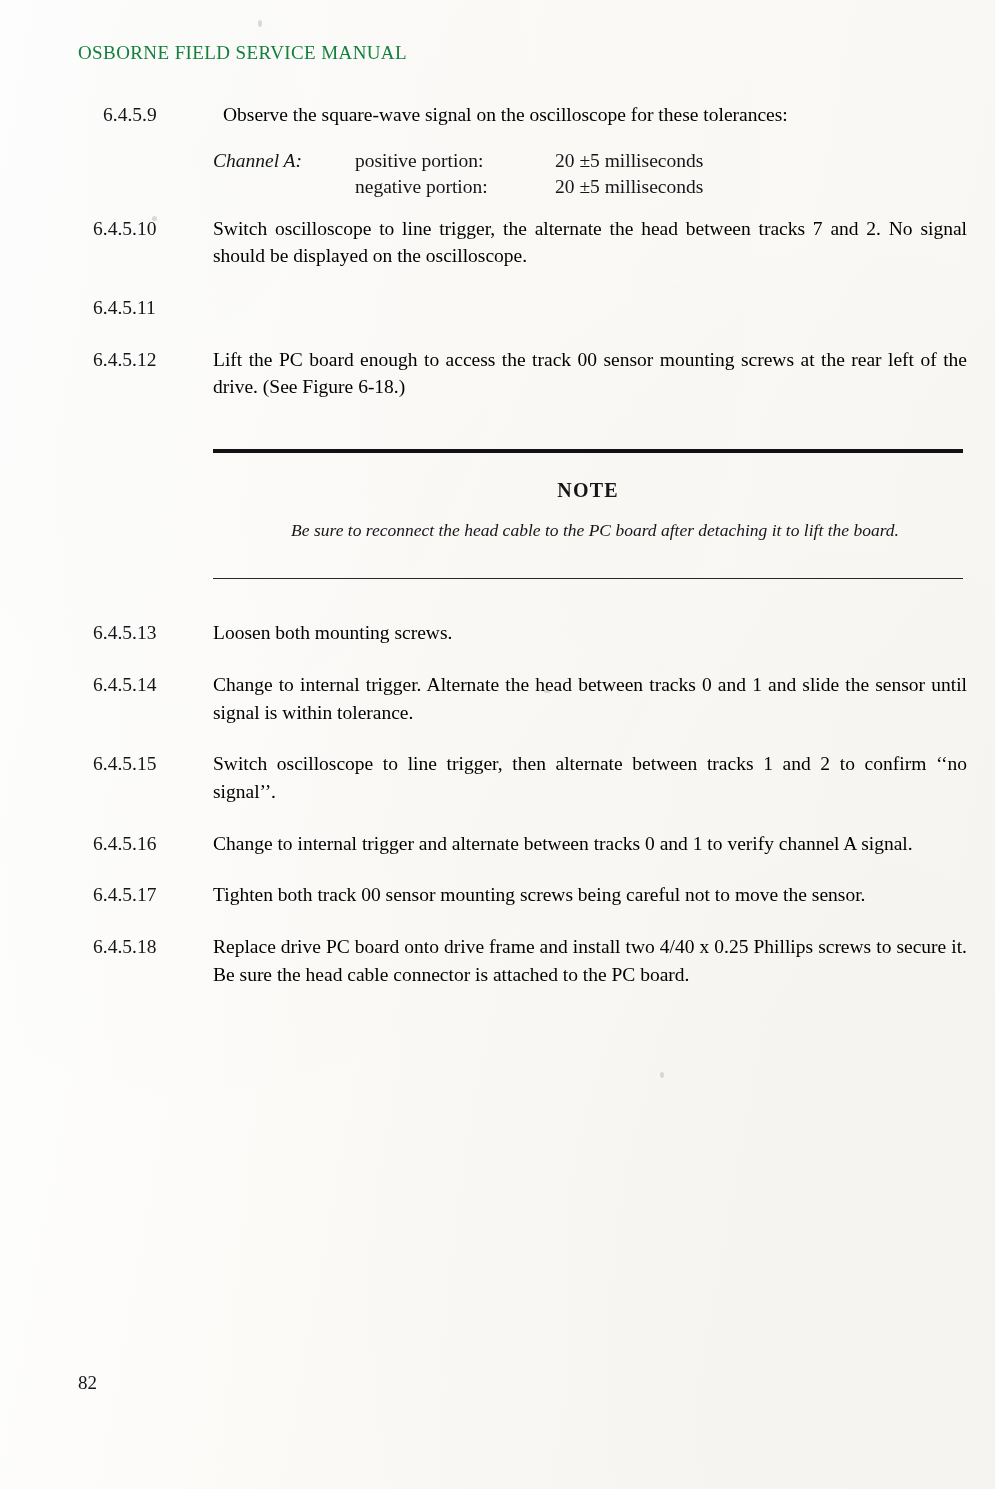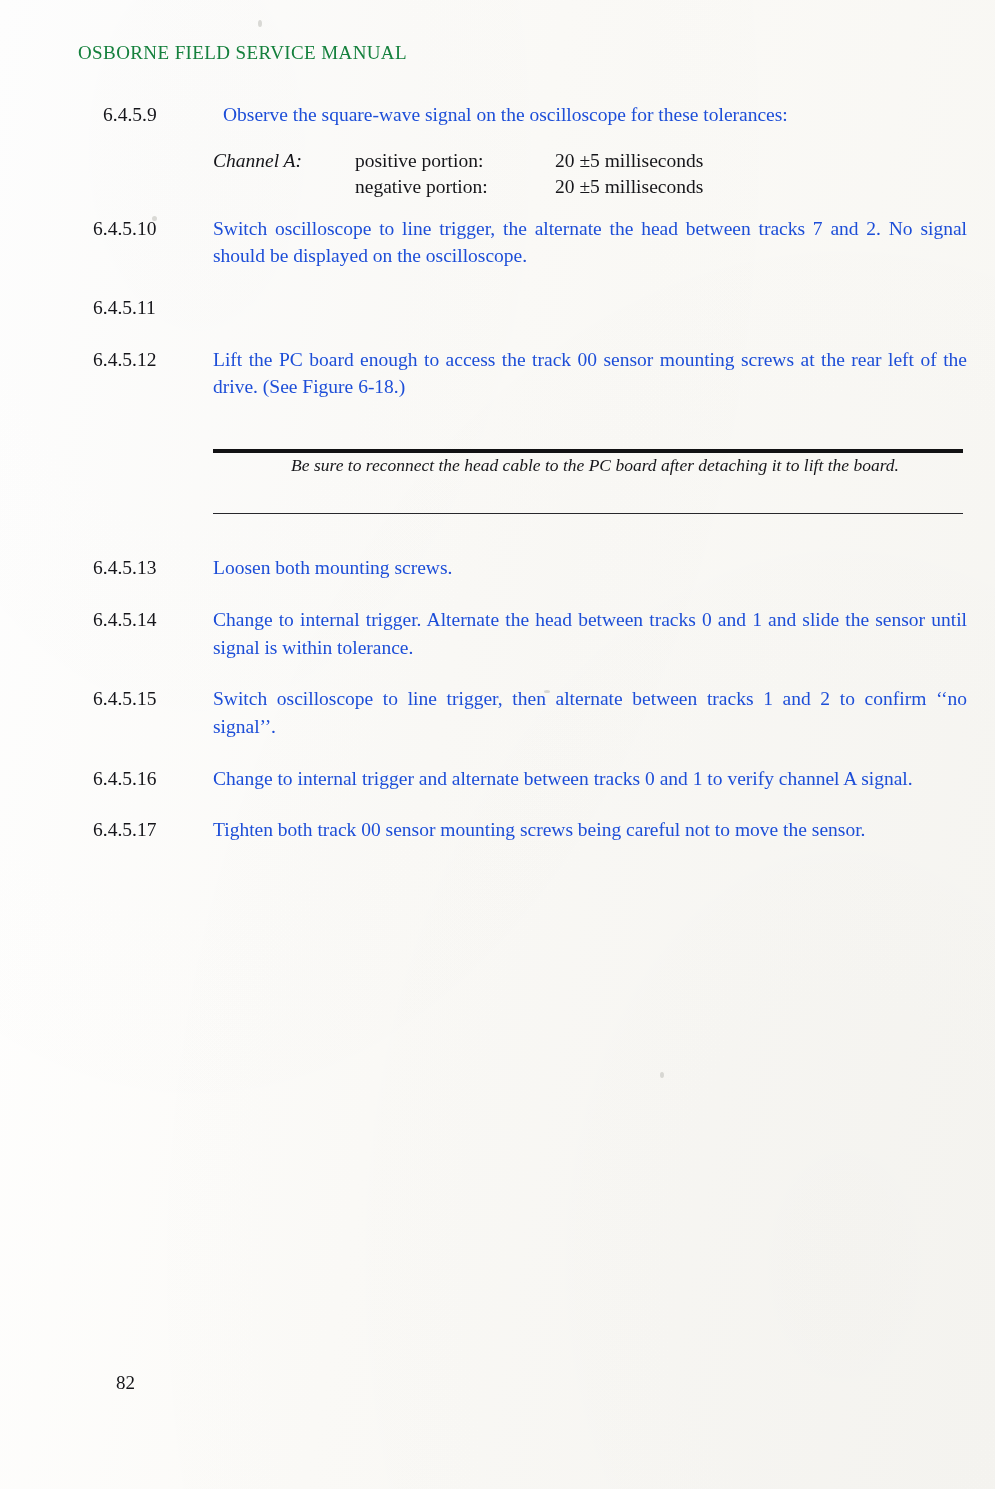--- a/index.html
+++ b/index.html
@@ -62,21 +62,21 @@
     flex: 0 0 120px;
     text-align: left;
     padding-left: 6px;
     white-space: nowrap;
     color: #15151a;
   }
   .step .txt {
     flex: 1 1 auto;
     text-align: justify;
     text-justify: inter-word;
-    color: #1d4ed8;
+    color: #000000;
   }
   .step.first .num { padding-left: 16px; }
 
   .tolerance-table {
     margin: 10px 0 6px 126px;
     font-size: 19.5px;
     line-height: 1.36;
   }
   .tolerance-table .row {
     display: flex;
@@ -125,21 +125,20 @@
     margin-left: 158px;
     width: 700px;
     text-align: center;
   }
 
   .page-number {
     position: absolute;
     left: 78px;
     top: 1372px;
     font-size: 19px;
-    margin-left: 38px;
   }
 
   .speck {
     position: absolute;
     background: #bdbdb8;
     border-radius: 50%;
     opacity: 0.55;
     z-index: 3;
     pointer-events: none;
   }
@@ -183,20 +182,21 @@
         <div class="num">6.4.5.11</div>
       </div>
 
       <div class="step" style="margin-top:24px;">
         <div class="num">6.4.5.12</div>
         <div class="txt">Lift the PC board enough to access the track 00 sensor mounting screws at the rear left of the drive. (See Figure 6-18.)</div>
       </div>
 
       <div class="note-box">
         <div class="note-rule-top"></div>
+        <div class="note-title">NOTE</div>
         <div class="note-text">Be sure to reconnect the head cable to the PC board after detaching it to lift the board.</div>
         <div class="note-rule-bottom"></div>
       </div>
 
       <div class="step" style="margin-top:26px;">
         <div class="num">6.4.5.13</div>
         <div class="txt">Loosen both mounting screws.</div>
       </div>
 
       <div class="step" style="margin-top:24px;">
@@ -212,20 +212,24 @@
       <div class="step" style="margin-top:24px;">
         <div class="num">6.4.5.16</div>
         <div class="txt">Change to internal trigger and alternate between tracks 0 and 1 to verify channel A signal.</div>
       </div>
 
       <div class="step" style="margin-top:24px;">
         <div class="num">6.4.5.17</div>
         <div class="txt">Tighten both track 00 sensor mounting screws being careful not to move the sensor.</div>
       </div>
 
+      <div class="step" style="margin-top:24px;">
+        <div class="num">6.4.5.18</div>
+        <div class="txt">Replace drive PC board onto drive frame and install two 4/40 x 0.25 Phillips screws to secure it. Be sure the head cable connector is attached to the PC board.</div>
+      </div>
 
     </div>
 
     <div class="page-number">82</div>
   </div>
 
   <span class="speck" style="left:258px; top:20px; width:4px; height:7px;"></span>
   <span class="speck" style="left:152px; top:216px; width:5px; height:5px;"></span>
   <span class="speck" style="left:544px; top:690px; width:6px; height:3px;"></span>
   <span class="speck" style="left:660px; top:1072px; width:4px; height:6px;"></span>

